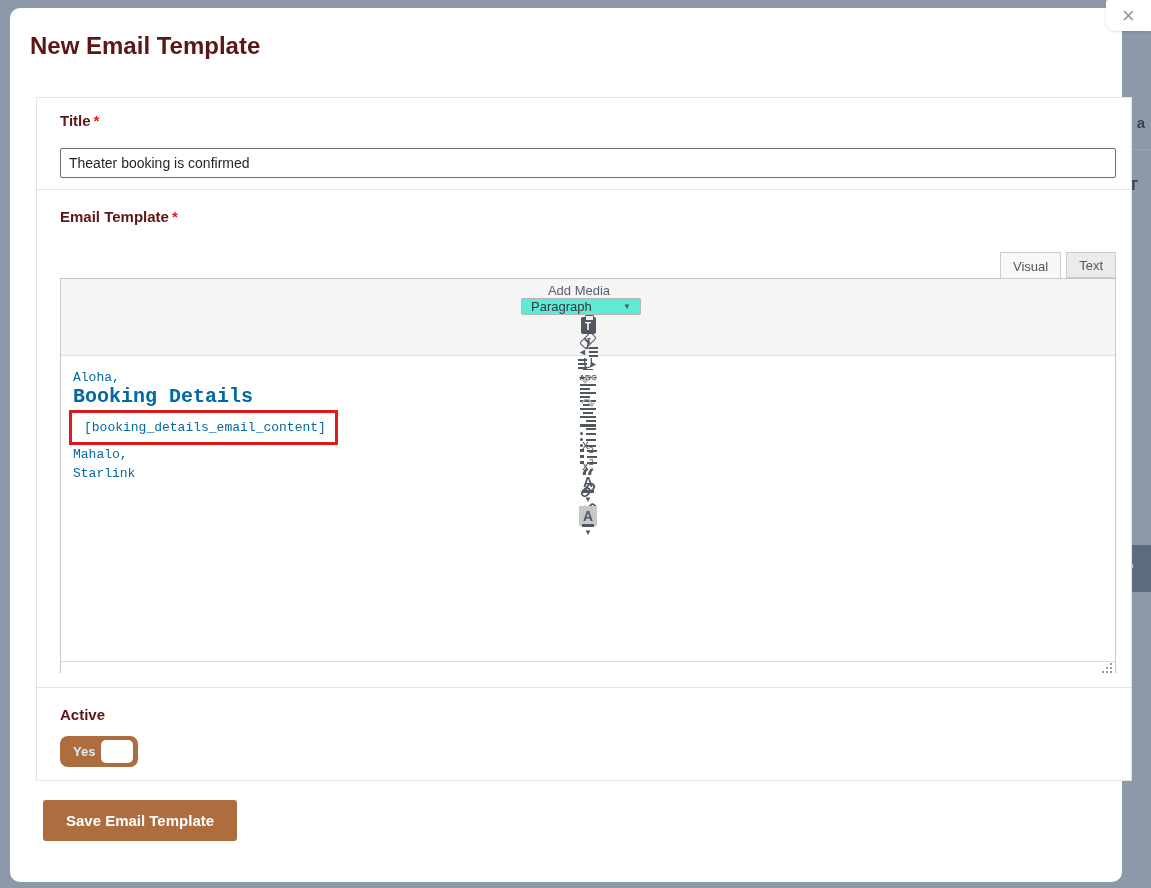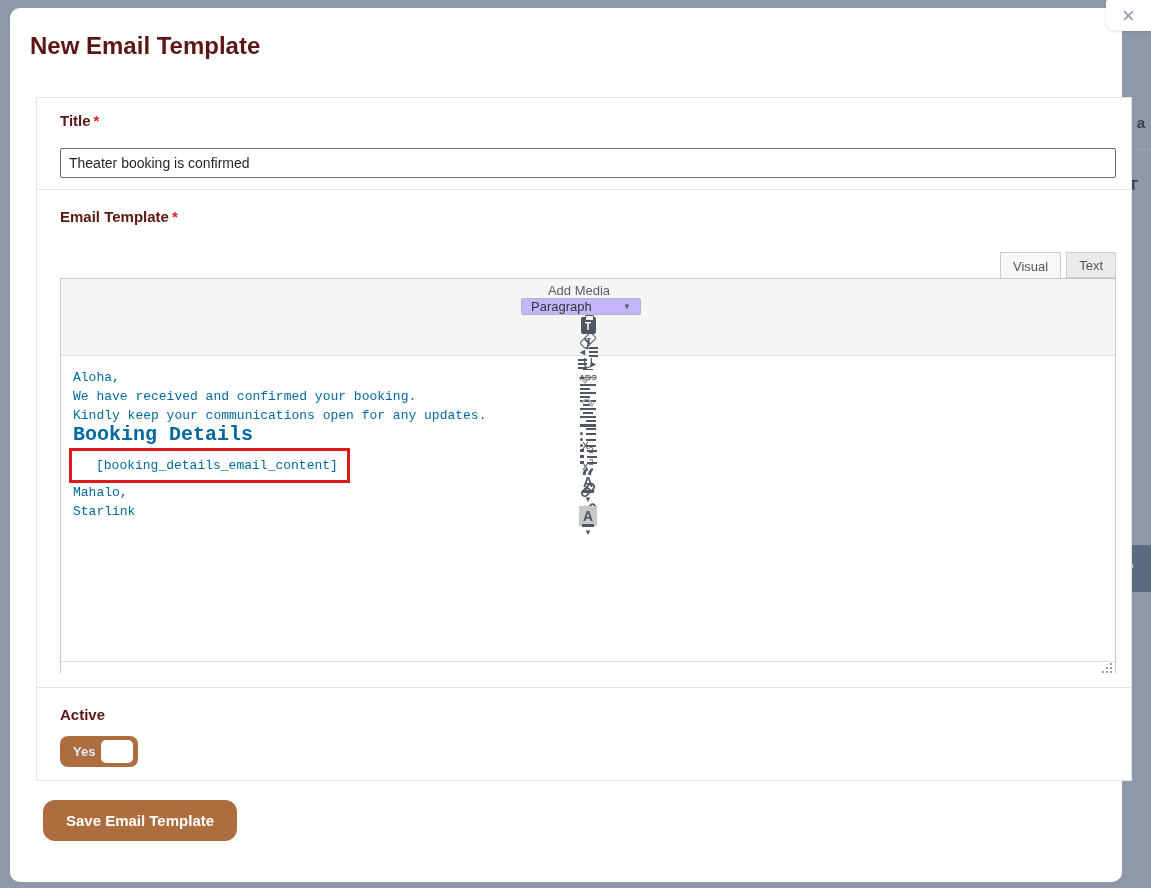--- a/index.html
+++ b/index.html
@@ -61,21 +61,21 @@
   .editor { position:absolute; left:23px; top:88px; width:1056px; height:395px; border:1px solid #c7c7c7; background:#fff; }
   .toolbar { background:#f5f5f5; border-bottom:1px solid #dedede; padding:4px 10px 6px; }
   .tb-row { display:flex; align-items:center; height:33px;flex-direction:column; }
   .tb-btn {
     min-width:29px; height:26px; display:flex; align-items:center; justify-content:center;
     color:#50575e; cursor:pointer; border:1px solid transparent; border-radius:2px; position:relative;
   }
   .tb-sep { width:1px; height:22px; background:#ddd; margin:0 6px; }
   .add-media { font-size:13px; color:#5a6168; margin-right:18px; cursor:pointer; }
   .format-select {
-    width:120px; height:27px; background:#c4b5fd; border:1px solid #b6b6b6; border-radius:2px;
+    width:120px; height:27px; background:#5eead4; border:1px solid #b6b6b6; border-radius:2px;
     display:flex; align-items:center; justify-content:space-between; padding:0 9px;
     font-size:13px; color:#32373c; margin-right:14px; cursor:pointer;
   }
   .caret { font-size:8px; color:#50575e; }
   .g-bold { font-weight:700; font-size:15px; }
   .g-italic { font-family:"Liberation Serif", serif; font-style:italic; font-size:16px; }
   .g-underline { text-decoration:underline; font-size:14px; }
   .g-strike { font-size:8px; font-weight:700; text-decoration:line-through; letter-spacing:0; }
   .g-quote { font-family:"DejaVu Serif", serif; font-size:24px; font-weight:700; line-height:0; margin-top:12px; }
   .g-hr { font-size:16px; font-weight:700; }
@@ -125,40 +125,40 @@
 
   
   .editor-content {
     height:305px; padding:12px 12px; overflow:hidden;
     font-family:Liberation Mono, monospace; font-size:13px; line-height:19px; color:#0369a1;
   }
   .editor-content p { margin:0; }
   .p-greeting { margin:2px 0 21px; }
   .p-body { margin:0; }
   .content-heading { margin:31px 0 0; font-weight:700; font-size:20px; }
-  .shortcode-box { display:inline-block; border:3px solid #dd1b1b; padding:5px 9px 5px 24px; margin:4px 0 0 -4px; }
+  .shortcode-box { display:inline-block; border:3px solid #dd1b1b; padding:5px 9px 5px 12px; margin:4px 0 0 -4px; }
   .p-sign { margin-top:25px; }
 
   .statusbar { height:15px; border-top:1px solid #ddd; position:relative; background:#fff; }
   .grippy { position:absolute; right:3px; bottom:3px; width:12px; height:12px; cursor:nwse-resize; }
   .grippy::after { content:""; position:absolute; right:0; bottom:0; width:2px; height:2px; background:#9a9a9a;
     box-shadow:-4px 0 #9a9a9a, -8px 0 #9a9a9a, 0 -4px #9a9a9a, -4px -4px #9a9a9a, 0 -8px #9a9a9a; }
 
   
   .toggle {
     position:absolute; left:23px; top:48px; width:78px; height:31px;
     background:#ae6d3e; border-radius:8px; cursor:pointer;
   }
   .toggle-label { position:absolute; left:13px; top:8px; color:#dcebfb; font-size:13px; font-weight:700; }
   .toggle-knob { position:absolute; right:5px; top:4px; width:32px; height:23px; background:#fff; border-radius:5px; }
 
   
   .save-btn {
     position:absolute; left:33px; top:792px; width:194px; height:41px;
-    background:#ae6d3e; border:none; border-radius:12px; color:#fff;
+    background:#ae6d3e; border:none; border-radius:3px; color:#fff;
     font-size:15px; font-weight:600; font-family:"Liberation Sans", sans-serif; cursor:pointer;
   }
 </style>
 </head>
 <body>
 
 <div class="bg-strip">
   <span class="bg-frag" style="top:114px; right:6px;">a</span>
   <div class="bg-divider" style="top:149px;"></div>
   <span class="bg-frag" style="top:176px; right:13px;">T</span>
@@ -362,24 +362,20 @@
               </span>
             </div>
             <div class="tb-btn color-caret-btn">
               <span class="caret">▼</span>
             </div>
           </div>
         </div>
 
         <div class="editor-content">
           <p class="p-greeting">Aloha,</p>
-          <p class="p-body">
-            <span>We have received and confirmed your booking.</span><br>
-            <span>Kindly keep your communications open for any updates.</span>
-          </p>
           <p class="content-heading">Booking Details</p>
           <div class="shortcode-box">
             <span>[booking_details_email_content]</span>
           </div>
           <p class="p-sign">
             <span>Mahalo,</span><br>
             <span>Starlink</span>
           </p>
         </div>
 

